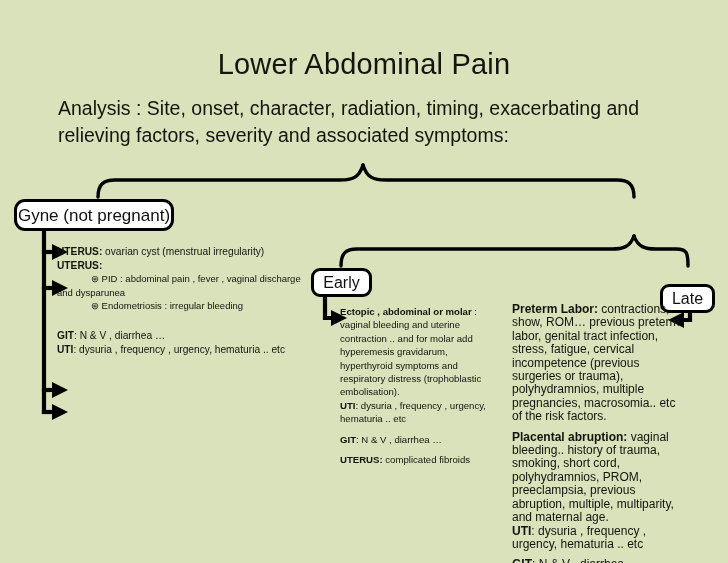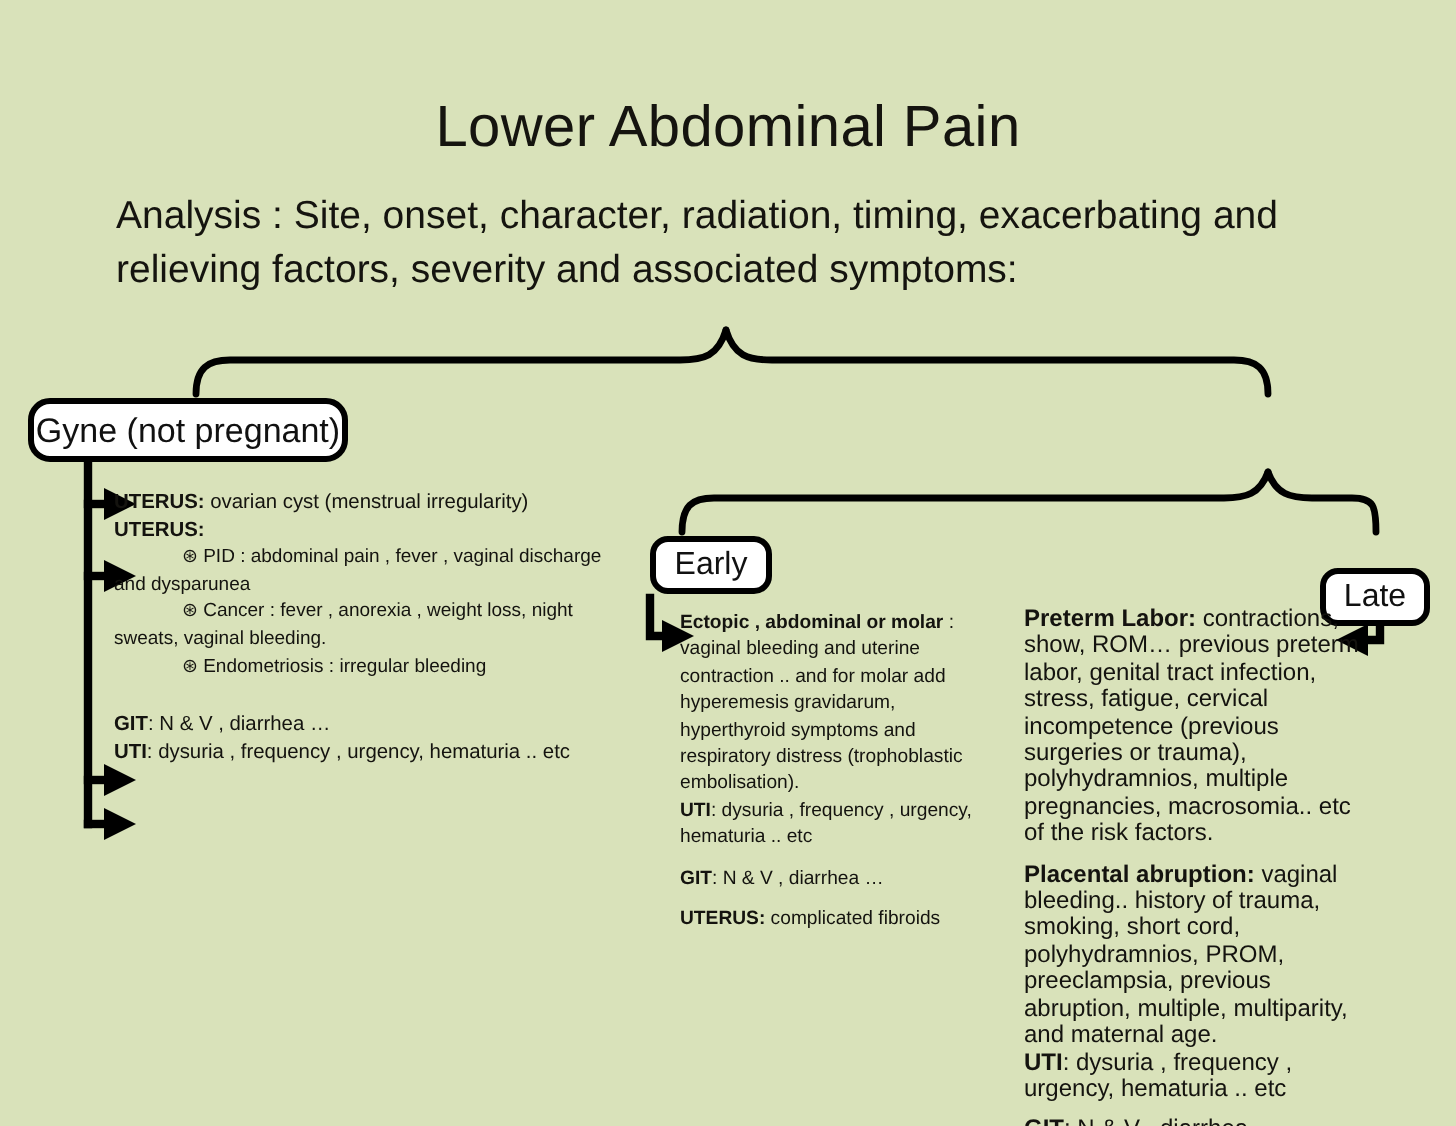--- a/index.html
+++ b/index.html
@@ -38,21 +38,21 @@
     display:flex;align-items:center;justify-content:center;
     font-size:17px;line-height:1;
     color:#111;
     white-space:nowrap;
     box-sizing:border-box;
   }
   .node.small{font-size:16px;border-radius:9px;}
 
   #node-gyne{left:14px;top:199px;width:160px;height:32px;}
   #node-obs{left:572px;top:199px;width:135px;height:32px;}
-  #node-early{left:311px;top:268px;width:61px;height:29px;margin-left:14px;}
+  #node-early{left:311px;top:268px;width:61px;height:29px;}
   #node-late{left:660px;top:284px;width:55px;height:29px;}
 
   
   .col{position:absolute;box-sizing:border-box;}
   .col p{margin:0;}
 
   #col-gyne{left:57px;top:245px;width:258px;font-size:10.2px;line-height:13.6px;}
   #col-early{left:340px;top:305px;width:150px;font-size:9.6px;line-height:13.4px;}
   #col-late{left:512px;top:303px;width:170px;font-size:12px;line-height:13.4px;}
 
@@ -111,21 +111,20 @@
 
   <div class="col" id="col-gyne">
 
     <p class="blk">
       <b>UTERUS:</b><span> ovarian cyst (menstrual irregularity)</span>
     </p>
 
     <div class="blk">
       <p><b>UTERUS:</b></p>
       <p class="sub gbullet">⊛ PID : abdominal pain , fever , vaginal discharge and dysparunea</p>
-      <p class="sub gbullet">⊛ Cancer : fever , anorexia , weight loss, night sweats, vaginal bleeding.</p>
       <p class="sub gbullet">⊛ Endometriosis : irregular bleeding</p>
     </div>
 
     <p class="blk" style="margin-top:16px">
       <b>GIT</b><span>: N &amp; V , diarrhea …</span>
     </p>
 
     <p class="blk">
       <b>UTI</b><span>: dysuria , frequency , urgency, hematuria .. etc</span>
     </p>

